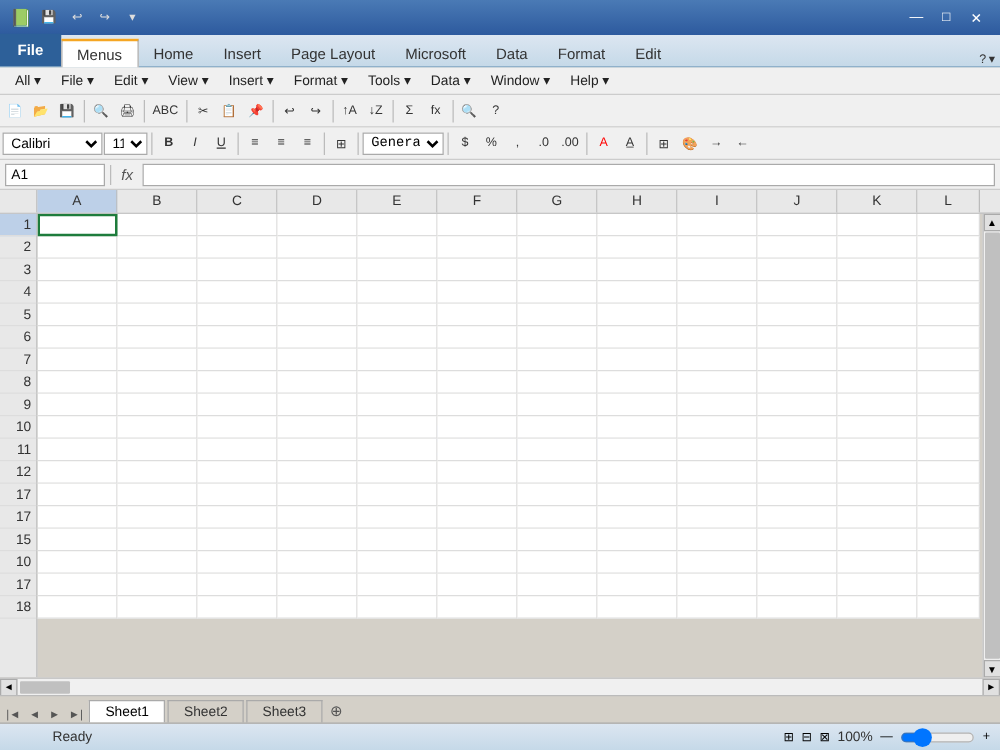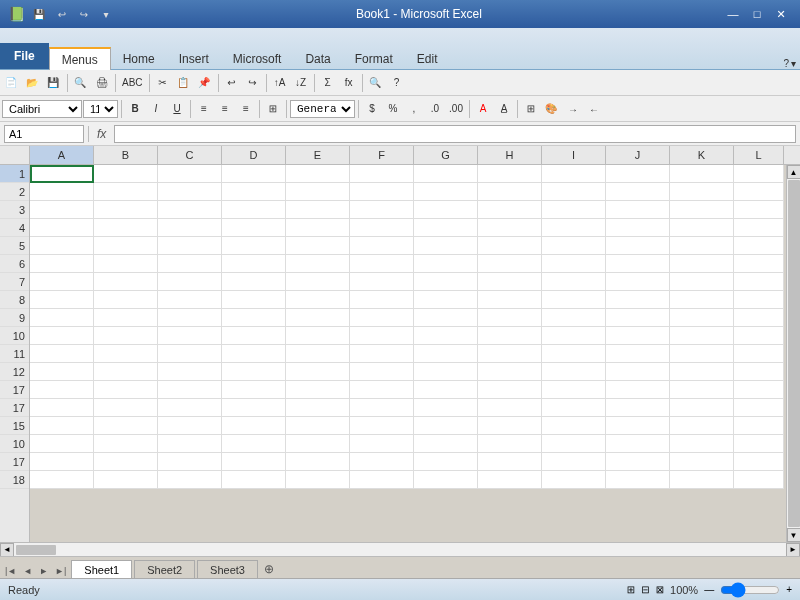--- a/index.html
+++ b/index.html
@@ -20,21 +20,21 @@
     .title-bar-icon { font-size: 14px; }
     .title-bar-quick { display: flex; align-items: center; gap: 2px; }
     .title-bar-quick span { font-size: 10px; color: #ddd; cursor: pointer; padding: 1px 3px; }
     .title-text { flex: 1; text-align: center; font-size: 12px; font-weight: normal; }
     .title-bar-controls { display: flex; gap: 2px; }
     .title-btn { width: 22px; height: 18px; display: flex; align-items: center; justify-content: center; cursor: pointer; font-size: 11px; color: white; background: transparent; border: none; }
 
     
     .ribbon-tabs {
       background: linear-gradient(to bottom, #dce6f1, #c5d9e8);
-      height: 42px;
+      height: 26px;
       display: flex;
       align-items: flex-end;
       padding-left: 0;
       border-bottom: 1px solid #7ba7c9;
       text-align: right;
     }
     .file-tab {
       background: #2d6099;
       color: white;
       padding: 4px 14px;
@@ -301,21 +301,21 @@
     
     .status-bar {
       background: linear-gradient(to bottom, #dce6f1, #c5d9e8);
       height: 22px;
       display: flex;
       align-items: center;
       justify-content: space-between;
       padding: 0 8px;
       border-top: 1px solid #aaa;
     }
-    .status-left { font-size: 11px; color: #333; }
+    .status-left { font-size: 11px; color: #333; margin-left: 34px; }
     .status-right { display: flex; align-items: center; gap: 6px; }
     .zoom-level { font-size: 11px; color: #333; }
 
     .main-area {
       display: flex;
       flex-direction: column;
       height: calc(600px - 28px - 26px - 22px - 22px - 26px - 26px - 22px - 24px - 14px);
       overflow: hidden;
     }
 
@@ -341,43 +341,55 @@
   <div class="title-bar">
     <div class="title-bar-left">
       <span class="title-bar-icon">📗</span>
       <div class="title-bar-quick">
         <span class="tb-btn">💾</span>
         <span class="tb-btn">↩</span>
         <span class="tb-btn">↪</span>
         <span class="tb-btn">▾</span>
       </div>
     </div>
-    <span class="title-text">Book1 - Microsoft Excel</span>
     <div class="title-bar-controls">
       <button class="title-btn">—</button>
       <button class="title-btn">□</button>
       <button class="title-btn close">✕</button>
     </div>
   </div>
 
   <div class="ribbon-tabs">
     <div class="file-tab">File</div>
     <div class="ribbon-tab active">Menus</div>
     <div class="ribbon-tab">Home</div>
     <div class="ribbon-tab">Insert</div>
+    <div class="ribbon-tab">Page Layout</div>
     <div class="ribbon-tab">Microsoft</div>
     <div class="ribbon-tab">Data</div>
     <div class="ribbon-tab">Format</div>
     <div class="ribbon-tab">Edit</div>
     <div class="ribbon-tab-right">
       <span class="ribbon-help-btn">?</span>
       <span class="ribbon-help-btn">▾</span>
     </div>
   </div>
 
+  <div class="menu-bar">
+    <span class="menu-item">All ▾</span>
+    <span class="menu-item">File ▾</span>
+    <span class="menu-item">Edit ▾</span>
+    <span class="menu-item">View ▾</span>
+    <span class="menu-item">Insert ▾</span>
+    <span class="menu-item">Format ▾</span>
+    <span class="menu-item">Tools ▾</span>
+    <span class="menu-item">Data ▾</span>
+    <span class="menu-item">Window ▾</span>
+    <span class="menu-item">Help ▾</span>
+  </div>
 
   <div class="toolbar-row">
     <span class="tb-btn">📄</span>
     <span class="tb-btn">📂</span>
     <span class="tb-btn">💾</span>
     <div class="tb-sep"></div>
     <span class="tb-btn">🔍</span>
     <span class="tb-btn">🖨</span>
     <div class="tb-sep"></div>
     <span class="tb-btn">ABC</span>

